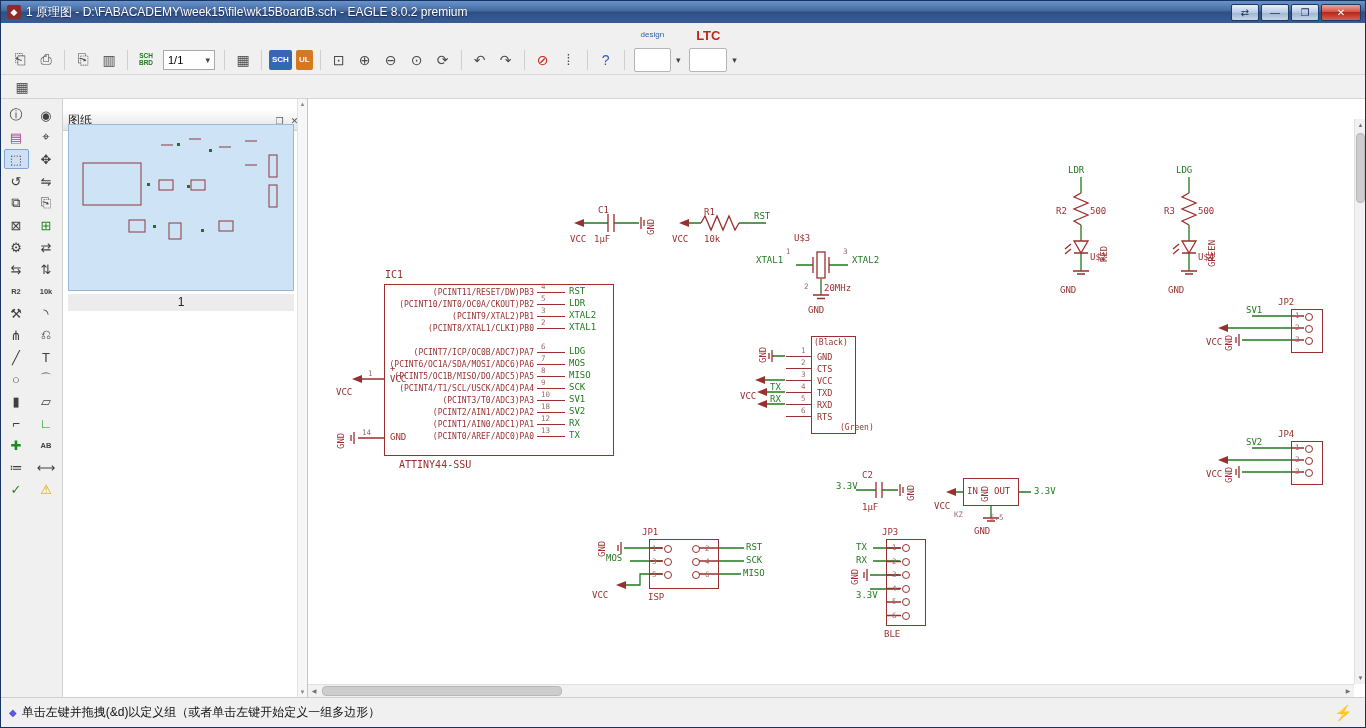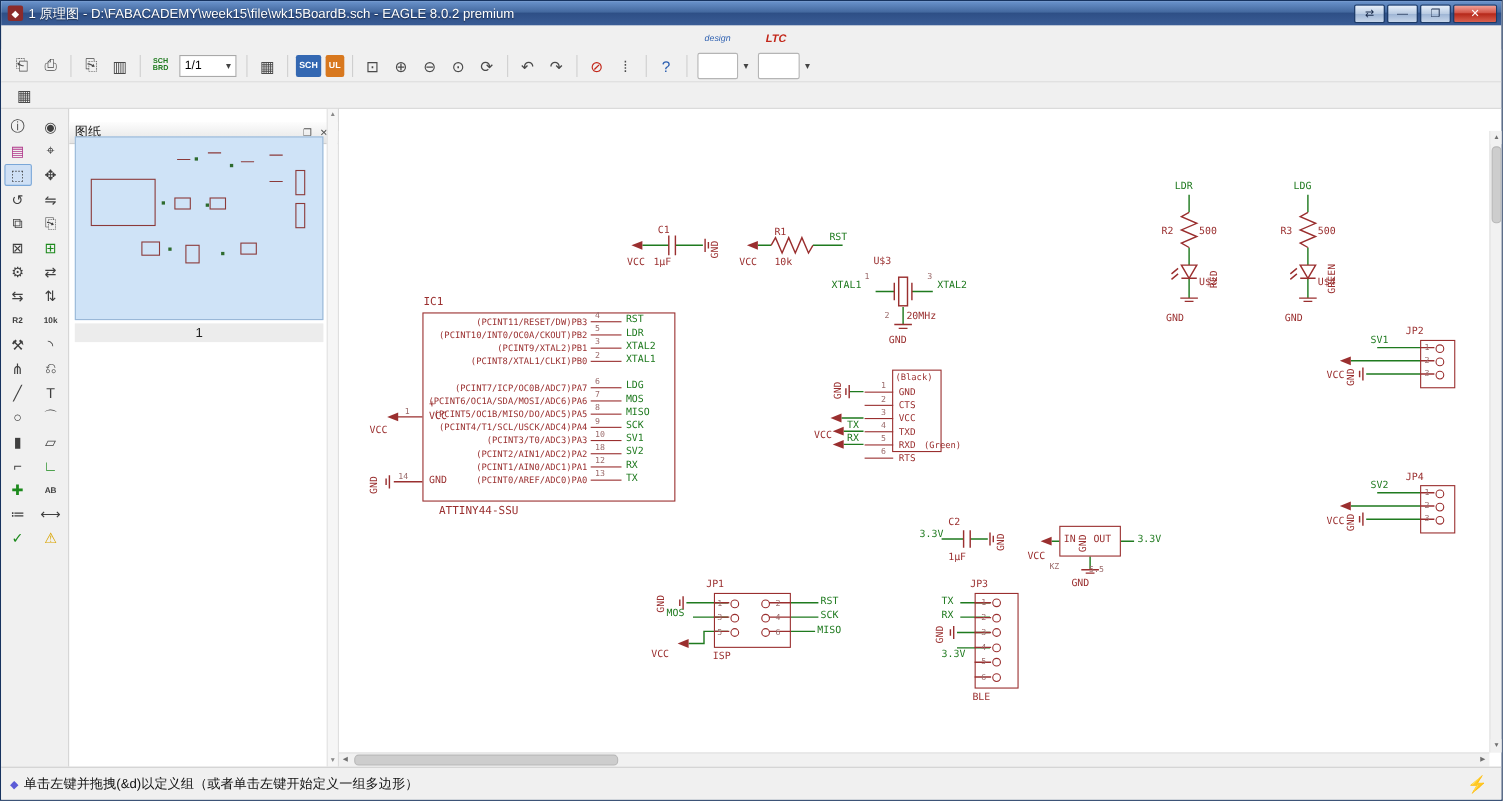--- a/index.html
+++ b/index.html
@@ -41,23 +41,23 @@
   .schbrd span{font-size:6.5px;font-weight:bold;color:#1d7a1d;}
   .sheet-select{height:20px;min-width:52px;border:1px solid #a9a9a9;background:#fff;margin:0 4px;
     display:flex;align-items:center;justify-content:space-between;font-size:11px;padding:0 4px;}
   .sheet-select .dd{font-size:9px;color:#444;}
   .chip{height:20px;padding:0 3px;border-radius:2px;font-size:8px;font-weight:bold;color:#fff;
     display:flex;align-items:center;margin:0 2px;}
   .chip.blue{background:#3468b2;}
   .chip.orange{background:#d8781e;}
   .brandbtn{height:24px;border:1px solid #b5b5b5;background:#fff;border-radius:2px;margin-left:4px;
     padding:1px 6px;display:flex;flex-direction:column;justify-content:center;line-height:1;}
-  .brandbtn .l1{font-size:8px;color:#2c5fb0;font-style:italic;}
+  .brandbtn .l1{font-size:8px;color:#2c5fb0;}
   .brandbtn .l2{font-size:9px;color:#2c5fb0;font-weight:bold;margin-top:40px;}
-  .brandbtn.lt .l1{color:#c22619;font-weight:bold;font-size:10px;}
+  .brandbtn.lt .l1{color:#c22619;font-weight:bold;font-size:13px;}
   .brandbtn.lt .l2{color:#333;font-size:8px;}
   .ddbtn{width:14px;height:24px;display:flex;align-items:center;justify-content:center;font-size:9px;color:#444;
     border:1px solid transparent;}
   .toolbar2{position:absolute;top:74px;left:0;right:0;height:24px;background:var(--chrome);
     border-bottom:1px solid #d4d4d4;display:flex;align-items:center;padding-left:8px;}
 
   
   .palette{position:absolute;top:98px;left:0;width:62px;bottom:30px;background:var(--chrome);
     border-right:1px solid var(--bord);display:grid;grid-template-columns:26px 26px;
     justify-content:center;align-content:start;gap:2px 4px;padding-top:6px;}
@@ -119,21 +119,21 @@
   
   .ic-box{position:absolute;left:76px;top:165px;width:230px;height:172px;border:1.4px solid var(--sym);}
   .pinrows{position:absolute;left:0;width:230px;}
   .pinrow{position:relative;height:12px;}
   .pinrow .nm{position:absolute;right:4px;top:1px;font:8px/9px "DejaVu Sans Mono",monospace;color:var(--sym);white-space:pre;}
   .pinrow .no{position:absolute;left:233px;top:-4px;font:7.5px/8px "DejaVu Sans Mono",monospace;color:var(--numc);}
   .pinrow .st{position:absolute;left:229px;top:5px;width:28px;border-top:1.3px solid var(--sym);}
   .pinrow .nt{position:absolute;left:261px;top:-1px;font:9px/10px "DejaVu Sans Mono",monospace;color:var(--wire);}
 
   
-  .ftdi-box{position:absolute;left:503px;top:217px;width:45px;height:75px;border:1.4px solid var(--sym);}
+  .ftdi-box{position:absolute;left:503px;top:217px;width:45px;height:98px;border:1.4px solid var(--sym);}
   .ftdi-hdr{position:absolute;top:1px;left:2px;font:8px/9px "DejaVu Sans Mono",monospace;color:var(--sym);}
   .ftdi-ftr{position:absolute;bottom:1px;left:4px;font:8px/9px "DejaVu Sans Mono",monospace;color:var(--sym);margin-left:24px;}
   .ftdi-pins{position:absolute;top:14px;left:0;width:45px;}
   .frow{position:relative;height:12px;}
   .frow .nm{position:absolute;left:5px;top:1.5px;font:8.5px/9px "DejaVu Sans Mono",monospace;color:var(--sym);}
   .frow .no{position:absolute;left:-11px;top:-4px;font:7.5px/8px "DejaVu Sans Mono",monospace;color:var(--numc);}
   .frow .st{position:absolute;left:-26px;top:5px;width:26px;border-top:1.3px solid var(--sym);}
 
   
   .jpbox{position:absolute;border:1.4px solid var(--sym);}

